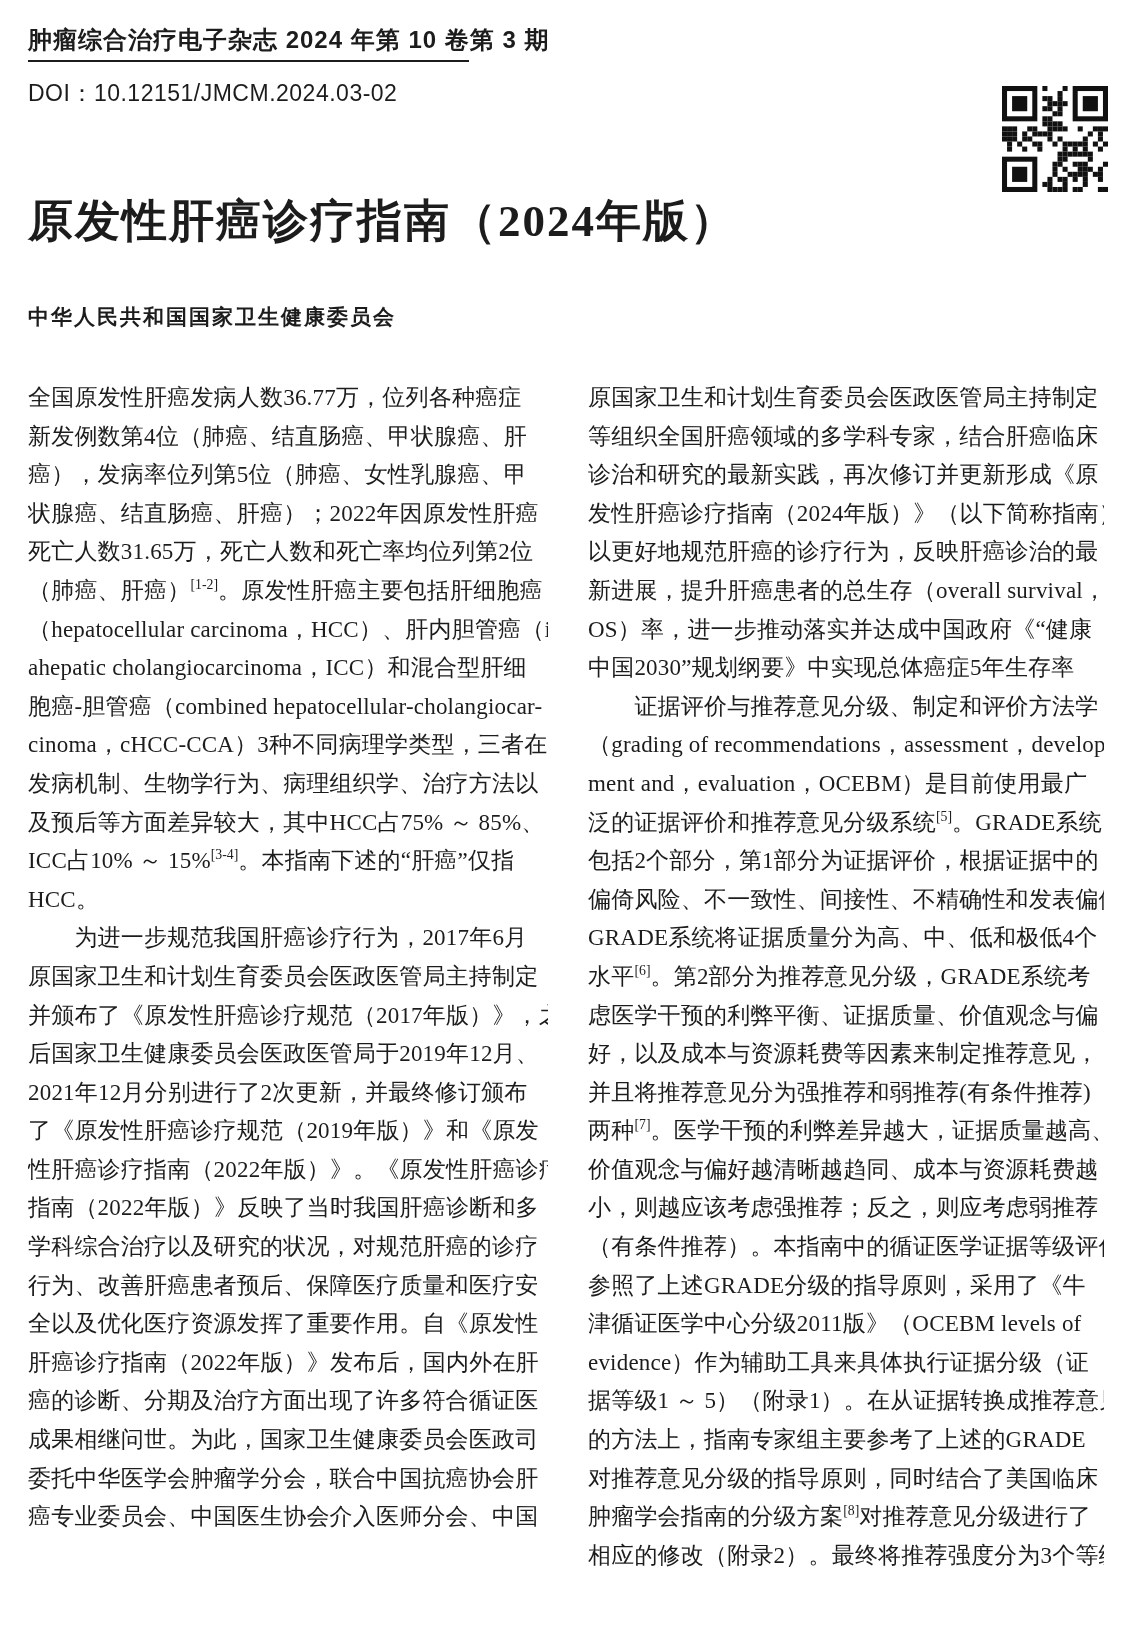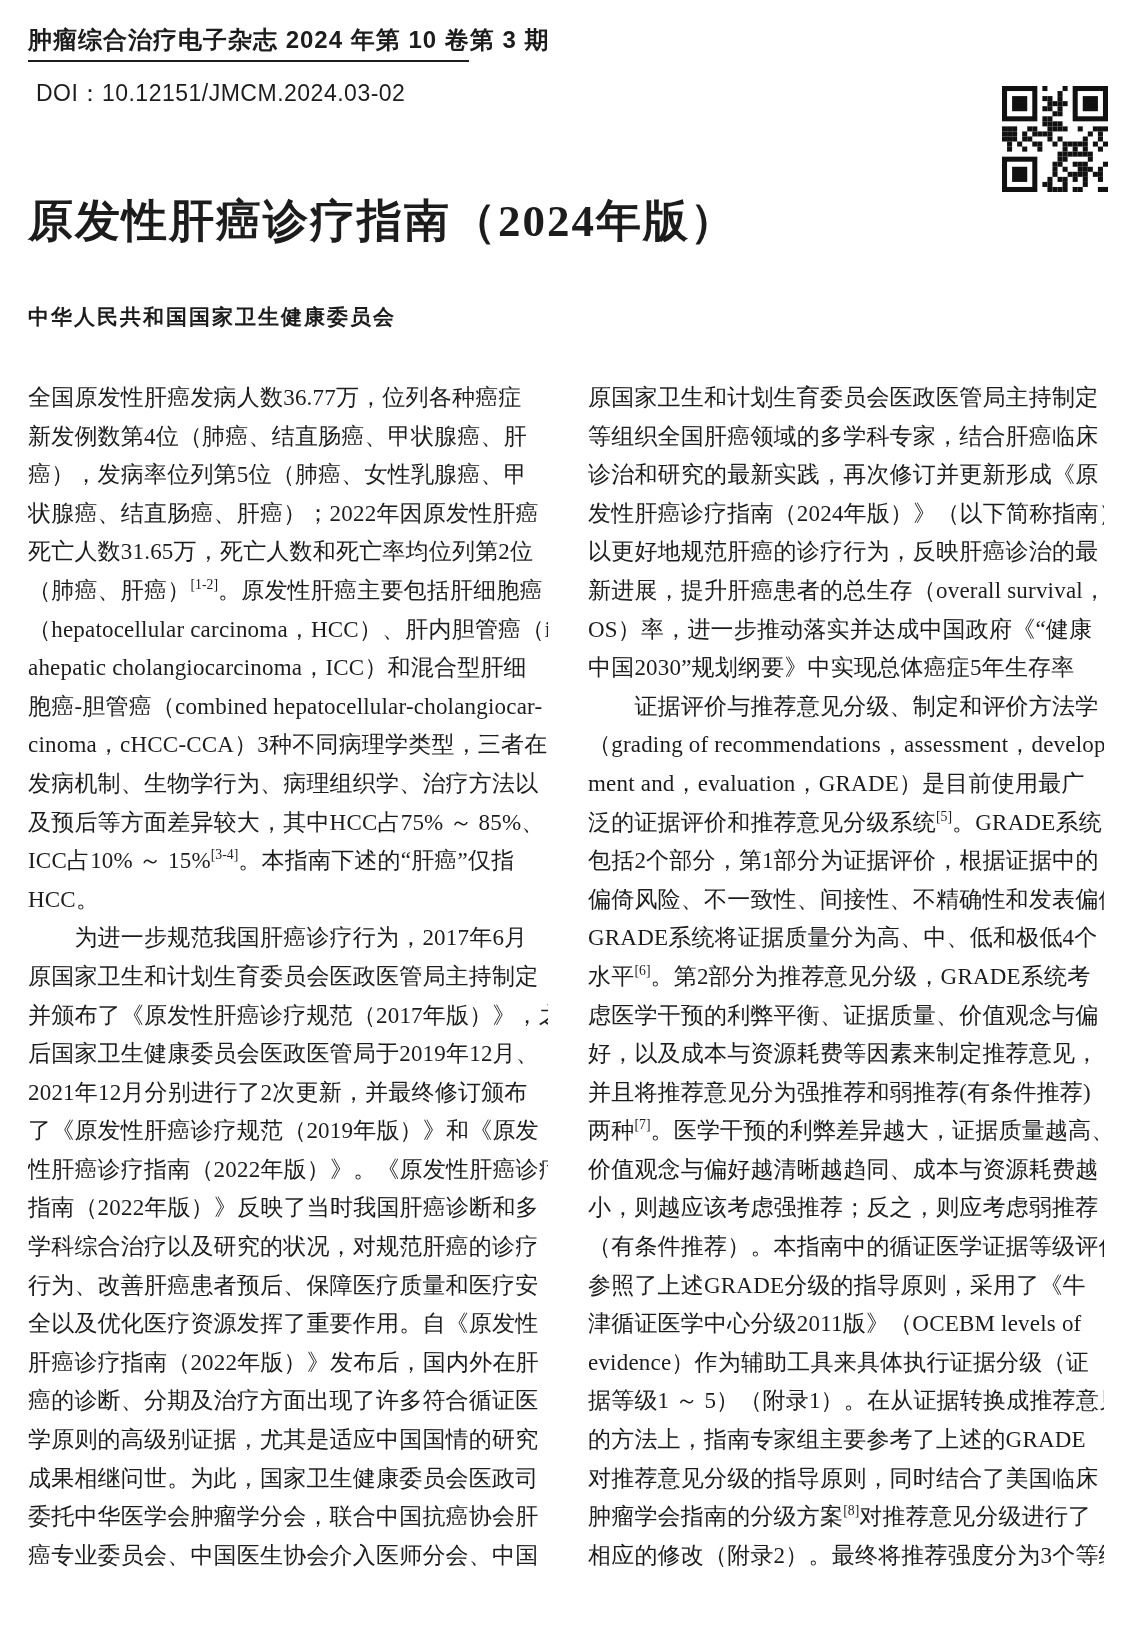--- a/index.html
+++ b/index.html
@@ -34,21 +34,21 @@
     letter-spacing:6px;
   }
   .pageno{
     font-family:"Liberation Serif","DejaVu Serif",serif;
     font-size:31px;font-weight:400;letter-spacing:1px;
   }
 
   .doi{
     position:absolute;left:28px;top:78px;
     font-family:"Liberation Sans","DejaVu Sans",sans-serif;
-    font-size:23px;letter-spacing:0.5px;white-space:nowrap;margin-left:8px;
+    font-size:23px;letter-spacing:0.5px;white-space:nowrap;
   }
 
   .qr{position:absolute;left:1002px;top:86px;width:106px;height:106px;}
   .qr svg{display:block;}
 
   
   .title{
     position:absolute;left:28px;top:193px;margin:0;
     font-size:45px;font-weight:700;letter-spacing:2px;
     line-height:56px;white-space:nowrap;
@@ -245,38 +245,37 @@
       <div class="line">后国家卫生健康委员会医政医管局于2019年12月、</div>
       <div class="line">2021年12月分别进行了2次更新，并最终修订颁布</div>
       <div class="line">了《原发性肝癌诊疗规范（2019年版）》和《原发</div>
       <div class="line">性肝癌诊疗指南（2022年版）》。《原发性肝癌诊疗</div>
       <div class="line">指南（2022年版）》反映了当时我国肝癌诊断和多</div>
       <div class="line">学科综合治疗以及研究的状况，对规范肝癌的诊疗</div>
       <div class="line">行为、改善肝癌患者预后、保障医疗质量和医疗安</div>
       <div class="line">全以及优化医疗资源发挥了重要作用。自《原发性</div>
       <div class="line">肝癌诊疗指南（2022年版）》发布后，国内外在肝</div>
       <div class="line">癌的诊断、分期及治疗方面出现了许多符合循证医</div>
-      <div class="line">学原则的高级别证据，尤其是适应中国国情的研究</div>
       <div class="line">成果相继问世。为此，国家卫生健康委员会医政司</div>
       <div class="line">委托中华医学会肿瘤学分会，联合中国抗癌协会肝</div>
       <div class="line">癌专业委员会、中国医生协会介入医师分会、中国</div>
     </div>
 
   <div class="col col-right">
       <div class="line">原国家卫生和计划生育委员会医政医管局主持制定</div>
       <div class="line">等组织全国肝癌领域的多学科专家，结合肝癌临床</div>
       <div class="line">诊治和研究的最新实践，再次修订并更新形成《原</div>
       <div class="line">发性肝癌诊疗指南（2024年版）》（以下简称指南），</div>
       <div class="line">以更好地规范肝癌的诊疗行为，反映肝癌诊治的最</div>
       <div class="line">新进展，提升肝癌患者的总生存（overall survival，</div>
       <div class="line">OS）率，进一步推动落实并达成中国政府《“健康</div>
       <div class="line">中国2030”规划纲要》中实现总体癌症5年生存率</div>
       <div class="line">　　证据评价与推荐意见分级、制定和评价方法学</div>
       <div class="line">（grading of recommendations，assessment，develop-</div>
-      <div class="line">ment and，evaluation，GRADE）是目前使用最广</div>
+      <div class="line">ment and，evaluation，OCEBM）是目前使用最广</div>
       <div class="line">泛的证据评价和推荐意见分级系统<sup>[5]</sup>。GRADE系统</div>
       <div class="line">包括2个部分，第1部分为证据评价，根据证据中的</div>
       <div class="line">偏倚风险、不一致性、间接性、不精确性和发表偏倚，</div>
       <div class="line">GRADE系统将证据质量分为高、中、低和极低4个</div>
       <div class="line">水平<sup>[6]</sup>。第2部分为推荐意见分级，GRADE系统考</div>
       <div class="line">虑医学干预的利弊平衡、证据质量、价值观念与偏</div>
       <div class="line">好，以及成本与资源耗费等因素来制定推荐意见，</div>
       <div class="line">并且将推荐意见分为强推荐和弱推荐(有条件推荐)</div>
       <div class="line">两种<sup>[7]</sup>。医学干预的利弊差异越大，证据质量越高、</div>
       <div class="line">价值观念与偏好越清晰越趋同、成本与资源耗费越</div>

